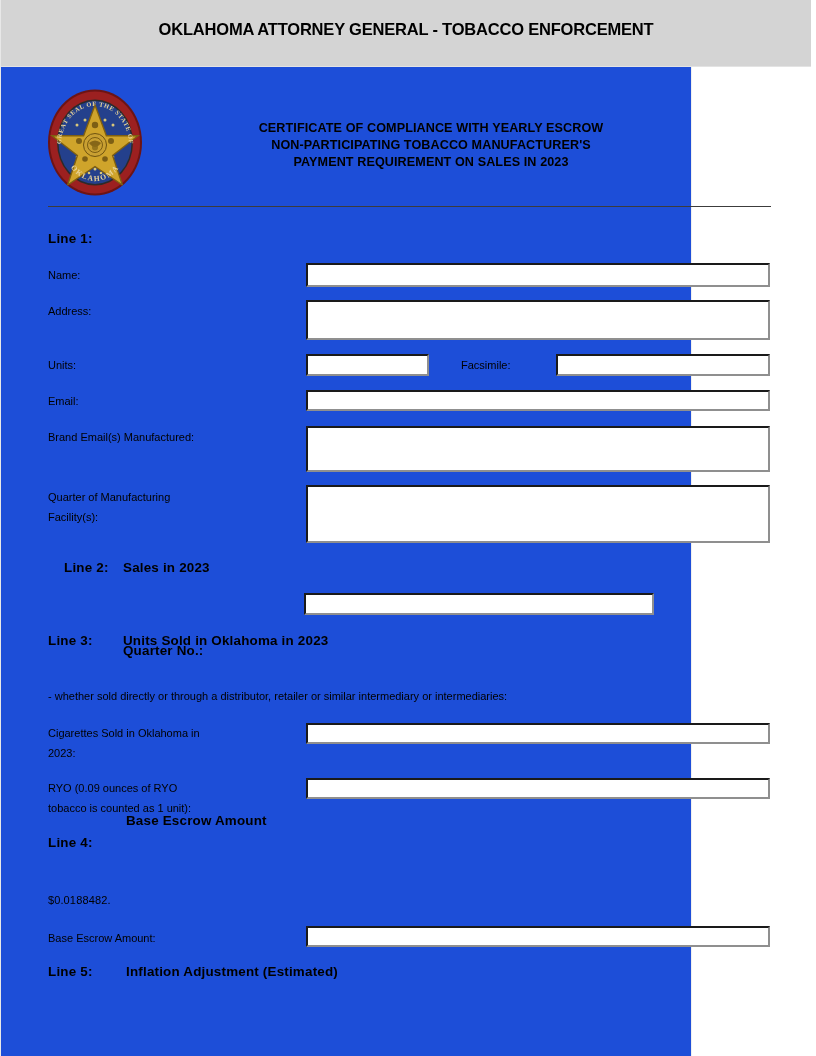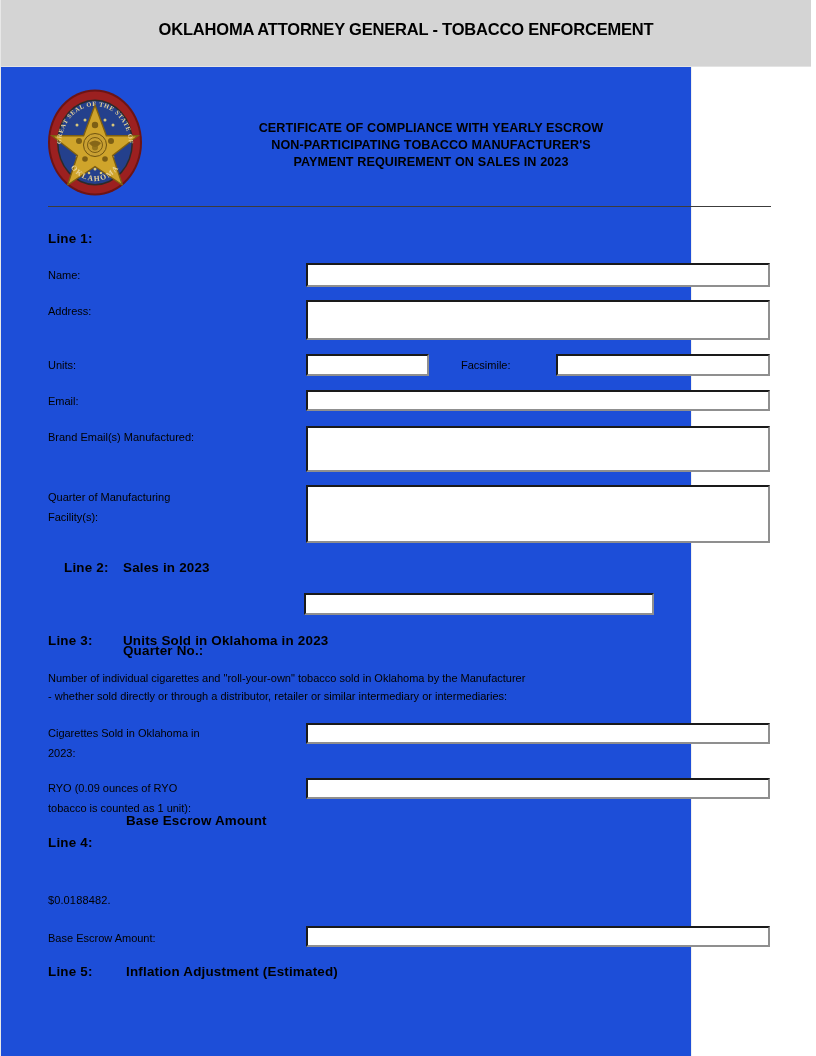--- a/index.html
+++ b/index.html
@@ -227,21 +227,20 @@
 
   <div class="line-head" style="left:47px; top:560px;margin-left:16px;">Line 2:</div>
   <div class="line-head" style="left:122px; top:560px;">Sales in 2023</div>
 
   <div class="line-head" style="left:122px; top:596px;margin-top:47px;">Quarter No.:</div>
   <input class="field" type="text" style="left: 303px; top: 593px; width: 350px; height: 22px;" value="">
 
   <div class="line-head" style="left:47px; top:633px;">Line 3:</div>
   <div class="line-head" style="left:122px; top:633px;">Units Sold in Oklahoma in 2023</div>
 
-  <div class="t" style="left:47px; top:669px;">Number of individual cigarettes and "roll-your-own" tobacco sold in Oklahoma by the Manufacturer</div>
   <div class="t" style="left:47px; top:687px;">- whether sold directly or through a distributor, retailer or similar intermediary or intermediaries:</div>
 
   <div class="t" style="left:47px; top:724px;">Cigarettes Sold in Oklahoma in</div>
   <div class="t" style="left:47px; top:744px;">2023:</div>
   <input class="field" type="text" style="left: 305px; top: 723px; width: 464px; height: 21px;" value="">
 
   <div class="t" style="left:47px; top:779px;">RYO (0.09 ounces of RYO</div>
   <div class="t" style="left:47px; top:799px;">tobacco is counted as 1 unit):</div>
   <input class="field" type="text" style="left: 305px; top: 778px; width: 464px; height: 21px;" value="">
 

